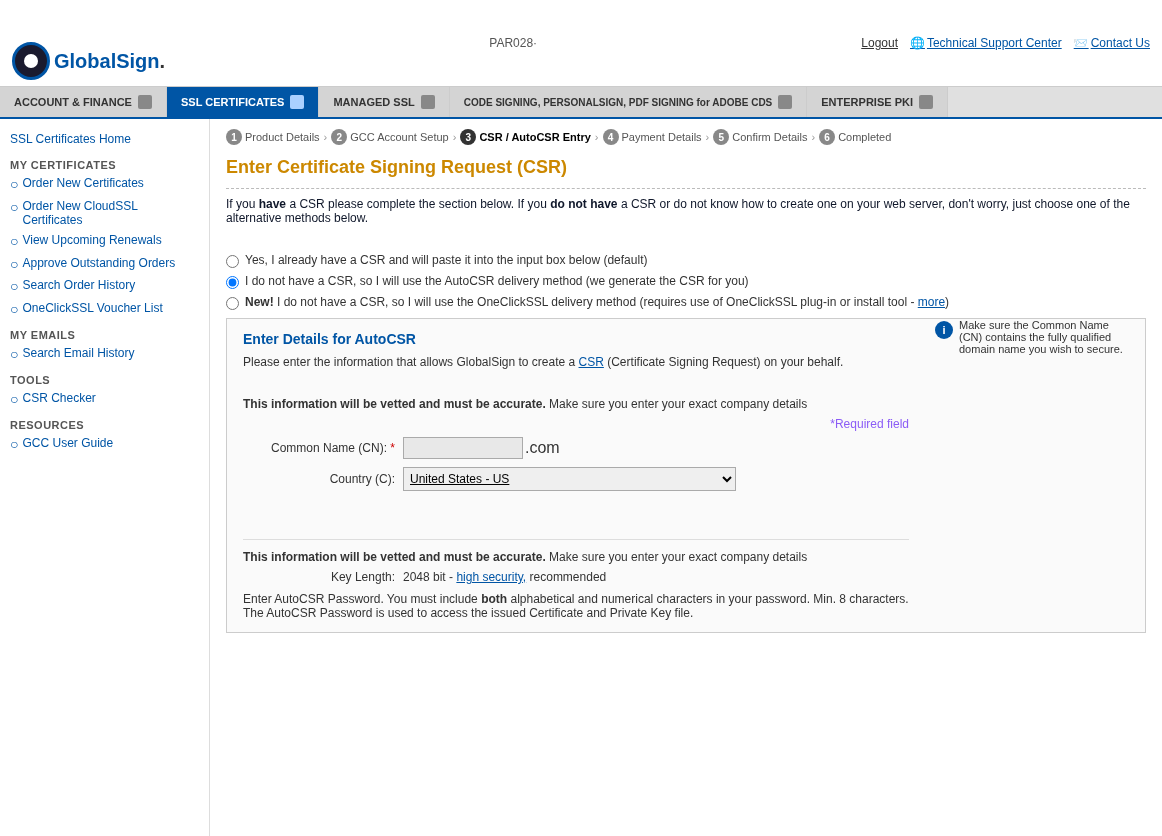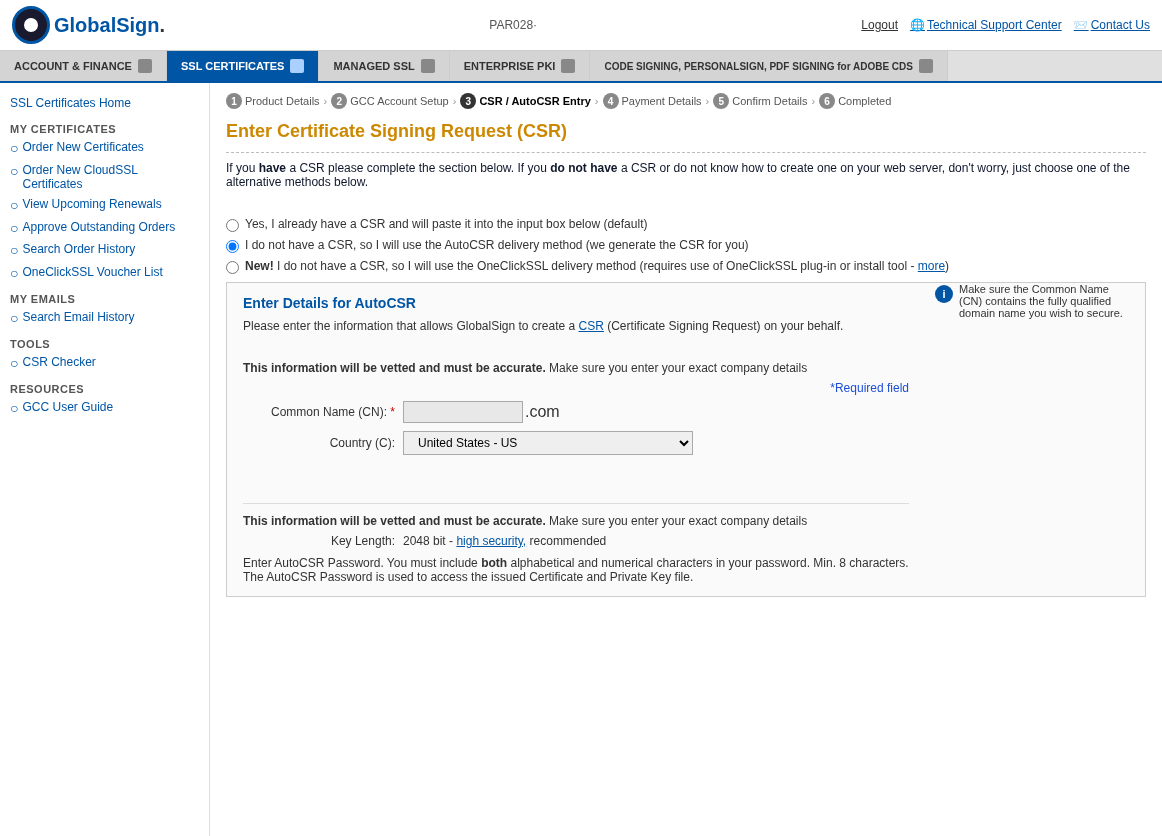--- a/index.html
+++ b/index.html
@@ -6,21 +6,21 @@
     body { font-family: Arial, sans-serif; font-size: 12px; color: #333; background: #fff; }
 
     
     #header {
       display: flex;
       align-items: center;
       padding: 6px 12px;
       border-bottom: 1px solid #ccc;
       background: #fff;
     }
-    #logo-area { display: flex; align-items: center; }
+    #logo-area { display: flex; align-items: center; margin-top: 36px; }
     #logo-circle {
       width: 38px; height: 38px; border-radius: 50%;
       background: #1a1a2e; border: 3px solid #0055a5;
       display: flex; align-items: center; justify-content: center;
       margin-right: 4px;
     }
     #logo-circle .inner {
       width: 14px; height: 14px; background: #fff; border-radius: 50%;
     }
     #logo-text { font-size: 20px; font-weight: bold; color: #333; }
@@ -147,40 +147,40 @@
     .section-box-title {
       font-size: 14px; font-weight: bold; color: #0055a5; margin-bottom: 8px;
     }
     .section-desc { font-size: 12px; margin-bottom: 8px; }
     .section-desc a { color: #0055a5; }
 
     .vetting-note { font-size: 12px; margin-bottom: 6px; }
     .vetting-note b { font-weight: bold; }
 
     .required-label {
-      text-align: right; color: #1d4ed8; font-size: 12px; margin-bottom: 6px;
+      text-align: right; color: #8b5cf6; font-size: 12px; margin-bottom: 6px;
     }
 
     
     .form-row {
       display: flex; align-items: center; margin-bottom: 8px; font-size: 12px;
     }
     .form-label {
       width: 160px; text-align: right; padding-right: 8px; color: #333; flex-shrink: 0;
     }
     .form-label .req { color: #cc0000; }
     .form-input {
       border: 1px solid #aaa; padding: 3px 5px; font-size: 12px;
       width: 200px;
     }
     .form-input-suffix { display: flex; align-items: center; gap: 2px; }
     .suffix-text { font-size: 16px; color: #333; }
     .form-select {
-      border: 1px solid #aaa; padding: 3px 10px; font-size: 12px;
-      width: 290px; appearance: auto;
+      border: 1px solid #aaa; padding: 3px 2px; font-size: 12px;
+      width: 333px; appearance: auto; text-decoration: underline;
     }
 
     
     .info-box {
       position: absolute; right: 10px; top: 0;
       width: 200px; font-size: 11px; color: #333;
       display: flex; gap: 6px;
     }
     .info-icon {
       width: 18px; height: 18px; background: #0055a5; border-radius: 50%;
@@ -235,26 +235,26 @@
     <span class="tab-icon"></span>
   </div>
   <div class="nav-tab active">
     <span>SSL CERTIFICATES</span>
     <span class="tab-icon"></span>
   </div>
   <div class="nav-tab">
     <span>MANAGED SSL</span>
     <span class="tab-icon"></span>
   </div>
+  <div class="nav-tab" style="font-size:10px;">
+    <span>CODE SIGNING, PERSONALSIGN, PDF SIGNING for ADOBE CDS</span>
+    <span class="tab-icon"></span>
+  </div>
   <div class="nav-tab">
     <span>ENTERPRISE PKI</span>
-    <span class="tab-icon"></span>
-  </div>
-  <div class="nav-tab" style="font-size:10px;">
-    <span>CODE SIGNING, PERSONALSIGN, PDF SIGNING for ADOBE CDS</span>
     <span class="tab-icon"></span>
   </div>
 </div>
 
 <div id="main">
 
   <div id="sidebar">
     <a class="sidebar-top-link">SSL Certificates Home</a>
 
     <div class="sidebar-section-title">MY CERTIFICATES</div>

